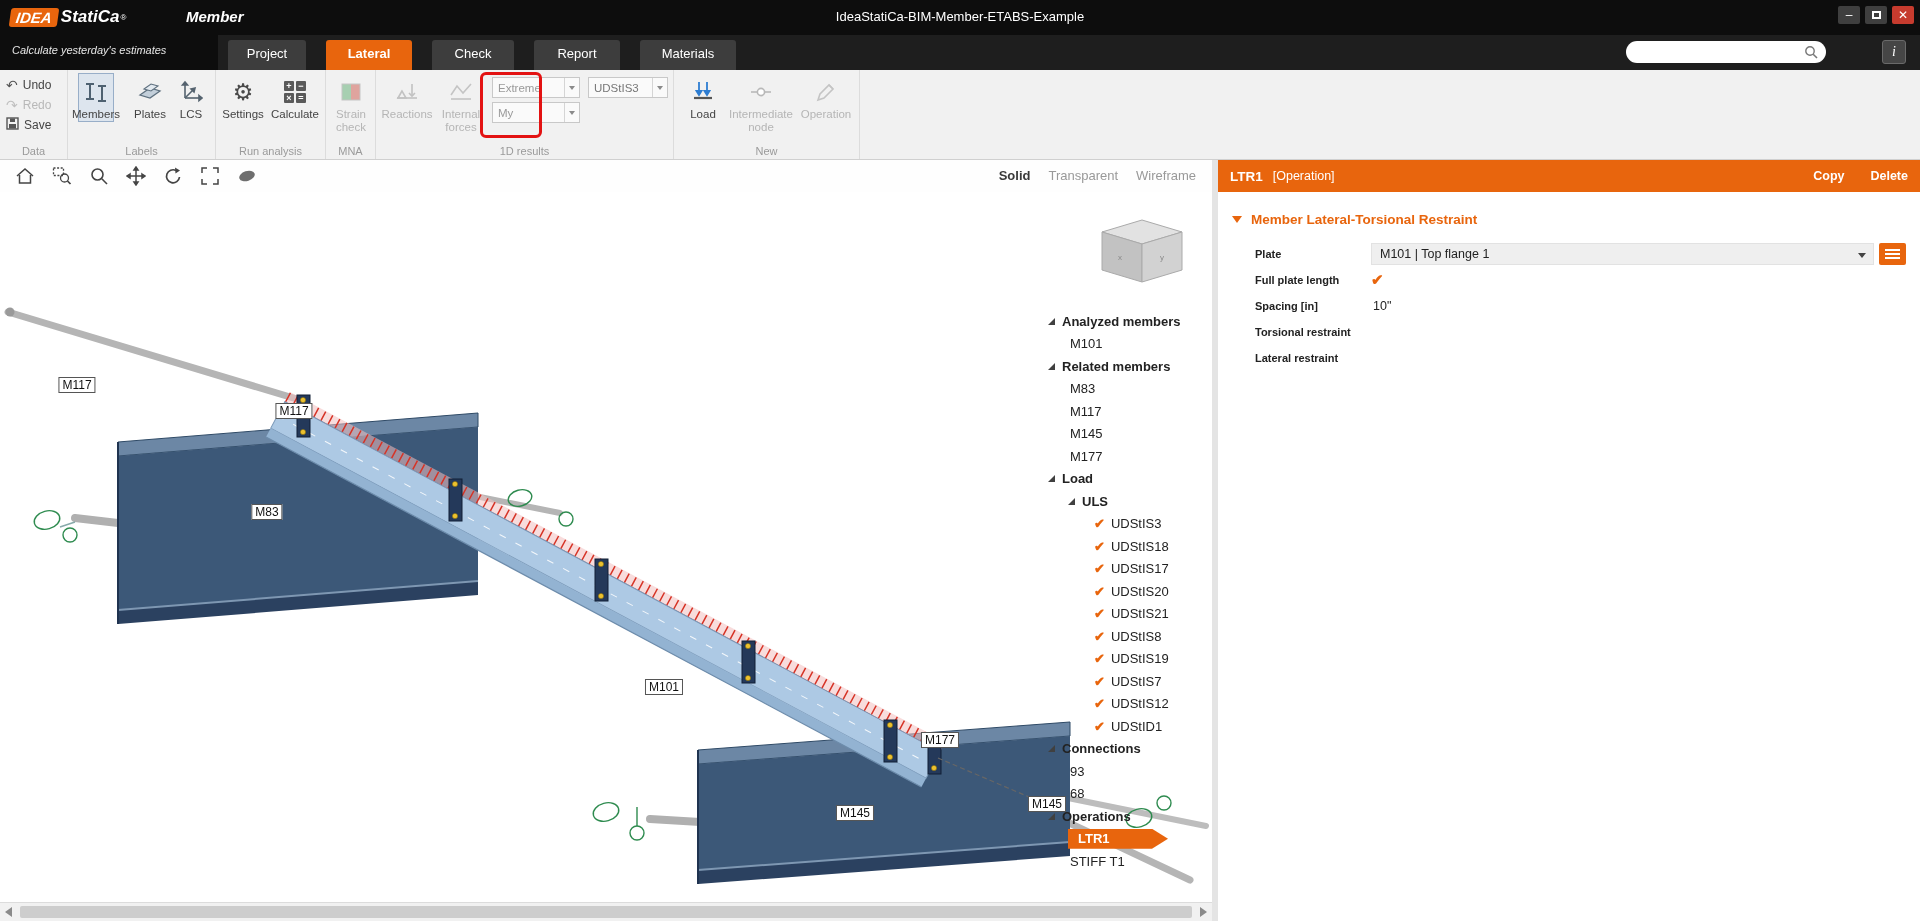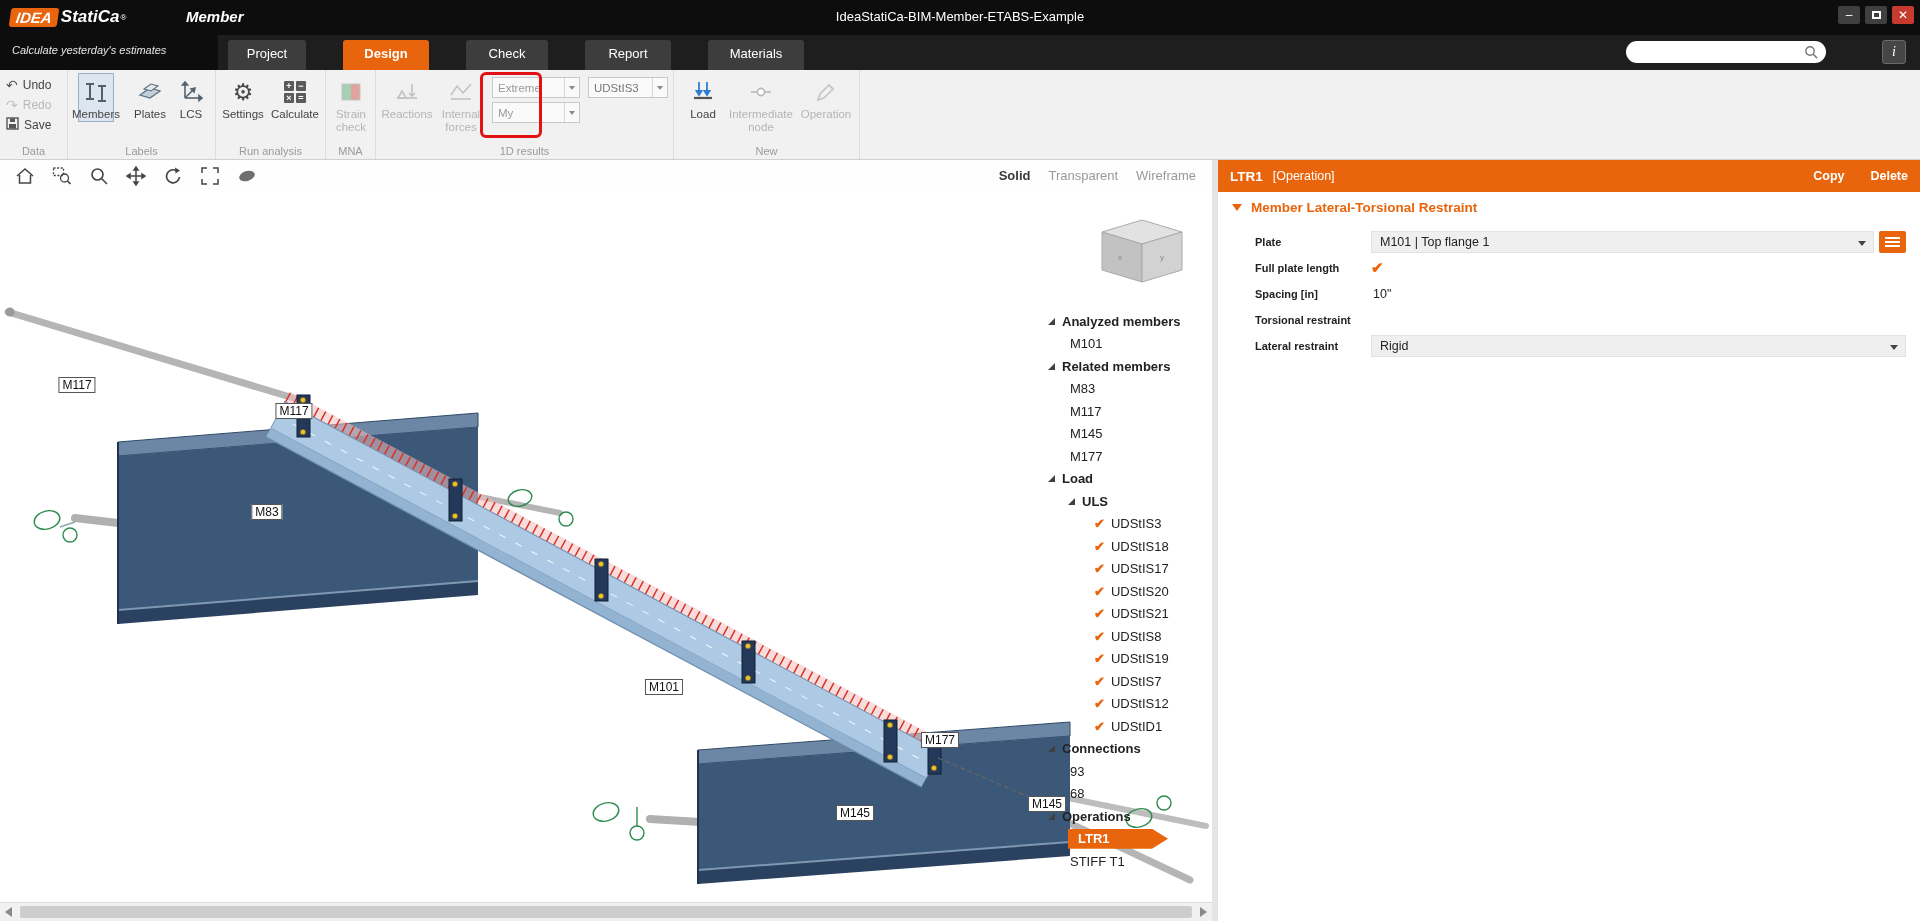--- a/index.html
+++ b/index.html
@@ -16,21 +16,21 @@
   .tagline { position:absolute; left:12px; top:44px; color:#e6e6e6; font-size:11px; font-style:italic; }
   .module-name { position:absolute; left:186px; top:8px; color:#fff; font-size:15px; font-style:italic; font-weight:bold; z-index:31; }
   .doc-title { position:absolute; left:0; top:9px; width:100%; text-align:center; color:#fff; font-size:13px; }
   .win-buttons { position:absolute; right:6px; top:6px; display:flex; gap:5px; z-index:25; }
   .win-btn { width:22px; height:18px; background:#3f3f3f; color:#fff; font-size:12px; display:flex; align-items:center; justify-content:center; border-radius:2px; cursor:pointer; }
   .win-btn.close { background:#c63b2e; }
   .max-glyph { display:block; width:9px; height:8px; border:2px solid #fff; }
 
   
   .tabrow { position:absolute; left:0; top:35px; width:1920px; height:35px; background:#1e1e1e; z-index:10; }
-  .tabs { position:absolute; left:228px; top:5px; display:flex; gap:37px; height:30px; }
+  .tabs { position:absolute; left:228px; top:5px; display:flex; gap:20px; height:30px; }
   .tab { padding:6px 0 0 0; text-align:center; background:#3d3d3d; color:#fff; font-size:13px; border-radius:3px 3px 0 0; height:30px; }
   .tab.active { background:#e8650d; font-weight:bold; }
   .search-box { position:absolute; left:1626px; top:6px; width:200px; height:22px; background:#fff; border-radius:11px; display:flex; align-items:center; }
   .search-input { flex:1; border:none; outline:none; background:transparent; font-size:12px; padding:0 4px 0 10px; color:#333; }
   .search-glyph { margin-right:8px; display:flex; }
   .info-btn { position:absolute; left:1882px; top:5px; width:24px; height:24px; background:#464646; border:1px solid #6a6a6a; border-radius:3px; color:#fff; font-family:"Liberation Serif", serif; font-style:italic; font-size:14px; display:flex; align-items:center; justify-content:center; }
 
   
   .ribbon { position:absolute; left:0; top:70px; width:1920px; height:90px; background:#f1f1f1; border-bottom:1px solid #d0d0d0; z-index:9; }
   .rgroup { position:absolute; top:0; height:89px; border-right:1px solid #dcdcdc; }
@@ -80,21 +80,21 @@
   .hs-right { right:5px; border-left:7px solid #8a8a8a; }
   .hs-thumb { position:absolute; left:20px; top:3px; width:1172px; height:12px; background:#cdcdcd; border-radius:2px; }
 
   
   .props { position:absolute; left:1218px; top:160px; width:702px; height:761px; background:#fff; z-index:8; }
   .props-header { height:32px; background:#e8650d; color:#fff; display:flex; align-items:center; padding:0 12px; }
   .ph-title { font-weight:bold; font-size:13.5px; }
   .ph-sub { font-size:12.5px; margin-left:10px; }
   .ph-spacer { flex:1; }
   .ph-link { font-size:12.5px; font-weight:bold; margin-left:26px; cursor:pointer; }
-  .props-body { padding:4px 14px 0 14px; }
+  .props-body { padding:16px 14px 0 14px; }
   .section-header { display:flex; align-items:center; margin:4px 0 14px 0; cursor:pointer; }
   .section-tri { width:0; height:0; border-left:5px solid transparent; border-right:5px solid transparent; border-top:7px solid #e8650d; margin-right:9px; }
   .section-title { color:#e8650d; font-weight:bold; font-size:13.5px; }
   .prow { display:flex; align-items:center; height:26px; margin-left:23px; }
   .prow-label { width:116px; flex:none; font-size:11px; font-weight:bold; color:#222; }
   .prow-control { flex:1; display:flex; align-items:center; }
   .dropdown { position:relative; height:22px; background:#efefef; border:1px solid #e2e2e2; display:flex; align-items:center; padding:0 20px 0 8px; font-size:12.5px; color:#222; flex:1; cursor:pointer; }
   .dd-arrow { position:absolute; right:7px; top:9px; width:0; height:0; border-left:4px solid transparent; border-right:4px solid transparent; border-top:5px solid #444; }
   .plate-btn { width:27px; height:22px; background:#e8650d; margin-left:5px; border-radius:2px; display:flex; flex-direction:column; justify-content:center; align-items:center; gap:2px; cursor:pointer; flex:none; }
   .plate-btn i { display:block; width:15px; height:2px; background:#fff; }
@@ -124,21 +124,21 @@
     <span class="logo-statica">StatiCa</span>
     <span class="logo-reg">®</span>
   </div>
   <div class="tagline">Calculate yesterday's estimates</div>
 </div>
 <div class="module-name">Member</div>
 
 <div class="tabrow">
   <div class="tabs">
     <div class="tab" style="width:78px">Project</div>
-    <div class="tab active" style="width:86px">Design</div>
+    <div class="tab active" style="width:86px">Lateral</div>
     <div class="tab" style="width:82px">Check</div>
     <div class="tab" style="width:86px">Report</div>
     <div class="tab" style="width:96px">Materials</div>
   </div>
   <div class="search-box">
     <input class="search-input" type="text" style="">
     <span class="search-glyph">
       <svg width="14" height="14" viewBox="0 0 14 14">
           <circle cx="6" cy="6" r="4.2" fill="none" stroke="#777" stroke-width="1.4"></circle>
           <line x1="9.2" y1="9.2" x2="13" y2="13" stroke="#777" stroke-width="1.6"></line>
@@ -654,21 +654,15 @@
         <span class="pvalue">10"</span>
       </span>
     </div>
 
     <div class="prow">
       <span class="prow-label">Torsional restraint</span>
     </div>
 
     <div class="prow">
       <span class="prow-label">Lateral restraint</span>
-      <span class="prow-control">
-        <span class="dropdown">
-          <span>Rigid</span>
-          <span class="dd-arrow"></span>
-        </span>
-      </span>
     </div>
   </div>
 </div>
 
 </body></html>

